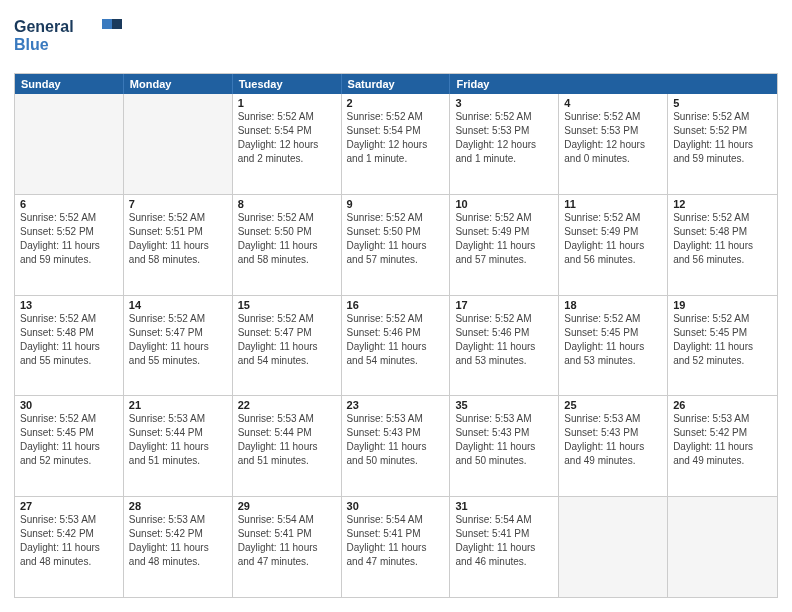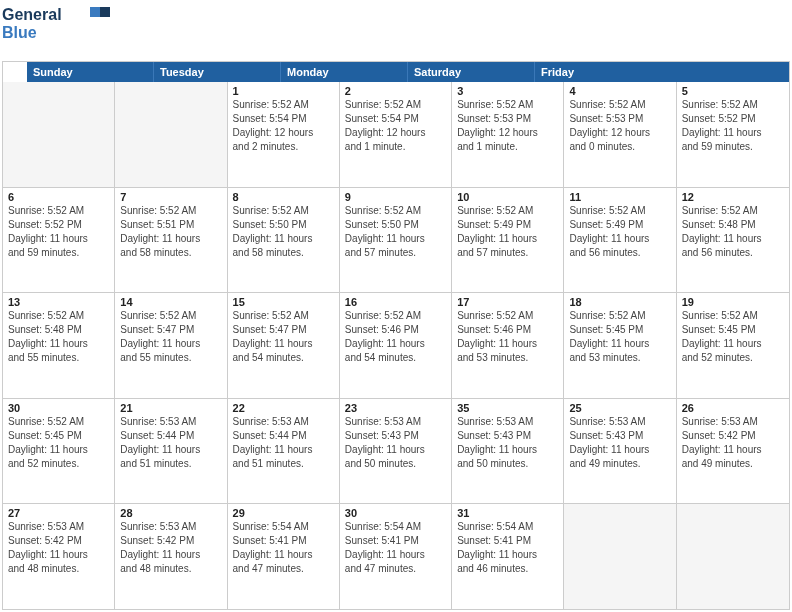--- a/index.html
+++ b/index.html
@@ -6,21 +6,21 @@
     body {
       font-family: Arial, sans-serif;
       background: #fff;
       width: 792px;
       height: 612px;
       overflow: hidden;
     }
     .page {
       width: 792px;
       height: 612px;
-      padding: 2px;
+      padding: 14px;
       display: flex;
       flex-direction: column;
     }
     .header {
       display: flex;
       justify-content: space-between;
       align-items: flex-start;
       margin-bottom: 10px;
     }
     .logo {
@@ -40,23 +40,22 @@
       color: #555;
     }
     .calendar {
       flex: 1;
       display: flex;
       flex-direction: column;
       border: 1px solid #ccc;
     }
     .day-headers {
       display: grid;
-      grid-template-columns: repeat(6, 1fr);
+      grid-template-columns: repeat(7, 1fr);
       background: #2060a0;
-      margin-left: 24px;
     }
     .day-header {
       color: #fff;
       font-size: 11px;
       font-weight: bold;
       padding: 4px 6px;
       text-align: left;
       border-right: 1px solid #3a78b8;
     }
     .day-header:last-child { border-right: none; }
@@ -113,22 +112,22 @@
     </div>
     <div class="title-block">
       <div class="month-title"></div>
       <div class="subtitle"></div>
     </div>
   </div>
 
   <div class="calendar">
     <div class="day-headers">
     <div class="day-header">Sunday</div>
+        <div class="day-header">Monday</div>
         <div class="day-header">Tuesday</div>
-        <div class="day-header">Monday</div>
         <div class="day-header">Saturday</div>
         <div class="day-header">Friday</div>
       </div>
     <div class="calendar-body">
     <div class="week-row">
           <div class="day-cell empty"></div>
           <div class="day-cell empty"></div>
           <div class="day-cell">
             <span class="day-num">1</span>
             <div class="day-info" style="white-space: pre-line;">Sunrise: 5:52 AM

